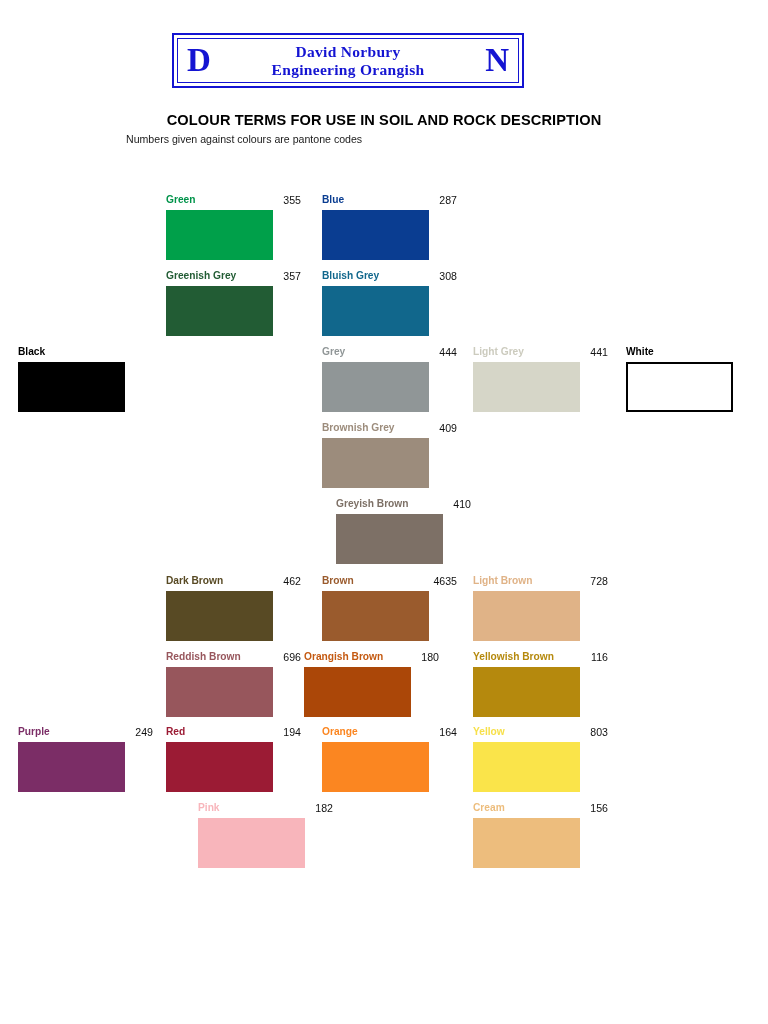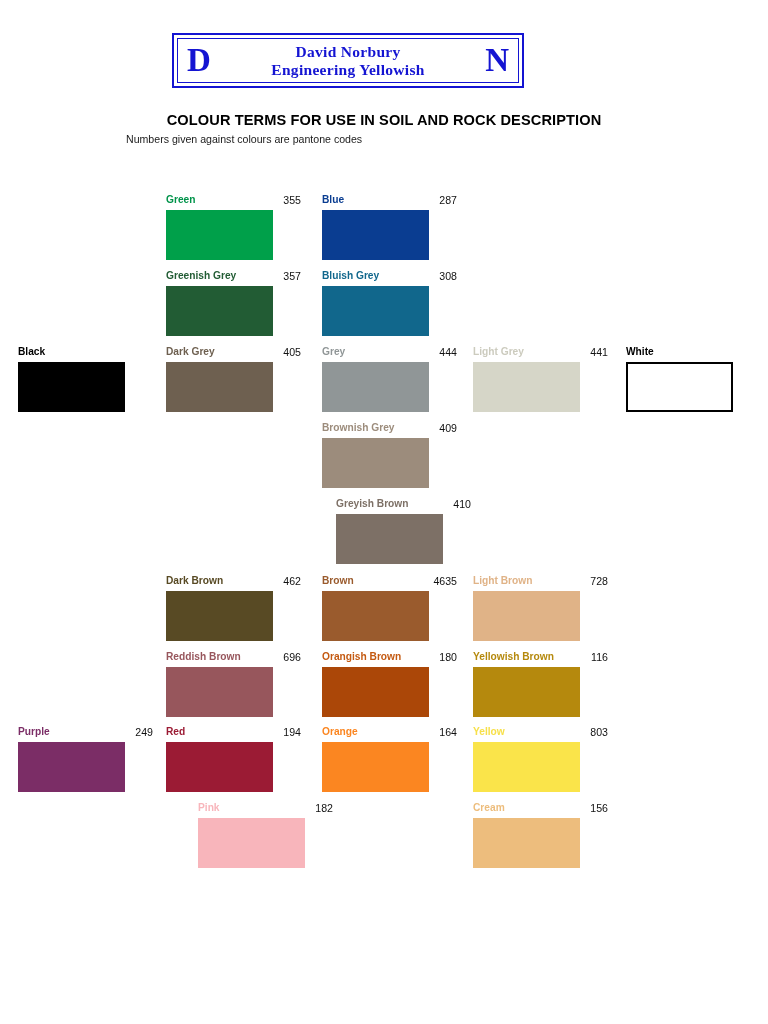--- a/index.html
+++ b/index.html
@@ -121,21 +121,21 @@
   }
 </style>
 </head>
 <body>
 
 <div id="logo-box">
   <div id="logo-inner">
     <span class="logo-initial">D</span>
     <span id="logo-text">
       <span id="logo-line1">David Norbury</span>
-      <span id="logo-line2">Engineering Yellowish</span>
+      <span id="logo-line2">Engineering Orangish</span>
     </span>
     <span class="logo-initial">N</span>
   </div>
 </div>
 
 <div id="page-title">COLOUR TERMS FOR USE IN SOIL AND ROCK DESCRIPTION</div>
 <div id="page-subtitle">Numbers given against colours are pantone codes</div>
 
 <div id="swatch-grid">
     <div class="swatch-cell" style="left: 166px; top: 194px;">
@@ -166,27 +166,20 @@
       </div>
       <div class="swatch-chip" style="background: rgb(17, 103, 140); width: 107px; height: 50px;"></div>
     </div>
     <div class="swatch-cell" style="left: 18px; top: 346px;">
       <div class="swatch-head">
         <span class="swatch-name" style="color: rgb(0, 0, 0);">Black</span>
         <span class="swatch-code"></span>
       </div>
       <div class="swatch-chip" style="background: rgb(0, 0, 0); width: 107px; height: 50px;"></div>
     </div>
-    <div class="swatch-cell" style="left: 166px; top: 346px;">
-      <div class="swatch-head">
-        <span class="swatch-name" style="color: rgb(110, 96, 80);">Dark Grey</span>
-        <span class="swatch-code">405</span>
-      </div>
-      <div class="swatch-chip" style="background: rgb(110, 96, 80); width: 107px; height: 50px;"></div>
-    </div>
     <div class="swatch-cell" style="left: 322px; top: 346px;">
       <div class="swatch-head">
         <span class="swatch-name" style="color: rgb(144, 150, 151);">Grey</span>
         <span class="swatch-code">444</span>
       </div>
       <div class="swatch-chip" style="background: rgb(144, 150, 151); width: 107px; height: 50px;"></div>
     </div>
     <div class="swatch-cell" style="left: 473px; top: 346px;">
       <div class="swatch-head">
         <span class="swatch-name" style="color: rgb(204, 203, 190);">Light Grey</span>
@@ -236,21 +229,21 @@
       </div>
       <div class="swatch-chip" style="background: rgb(224, 179, 135); width: 107px; height: 50px;"></div>
     </div>
     <div class="swatch-cell" style="left: 166px; top: 651px;">
       <div class="swatch-head">
         <span class="swatch-name" style="color: rgb(151, 86, 92);">Reddish Brown</span>
         <span class="swatch-code">696</span>
       </div>
       <div class="swatch-chip" style="background: rgb(151, 86, 92); width: 107px; height: 50px;"></div>
     </div>
-    <div class="swatch-cell" style="left: 322px; top: 651px;">
+    <div class="swatch-cell" style="left: 304px; top: 651px;">
       <div class="swatch-head">
         <span class="swatch-name" style="color: rgb(196, 90, 18);">Orangish Brown</span>
         <span class="swatch-code">180</span>
       </div>
       <div class="swatch-chip" style="background: rgb(171, 71, 8); width: 107px; height: 50px;"></div>
     </div>
     <div class="swatch-cell" style="left: 473px; top: 651px;">
       <div class="swatch-head">
         <span class="swatch-name" style="color: rgb(181, 137, 13);">Yellowish Brown</span>
         <span class="swatch-code">116</span>

